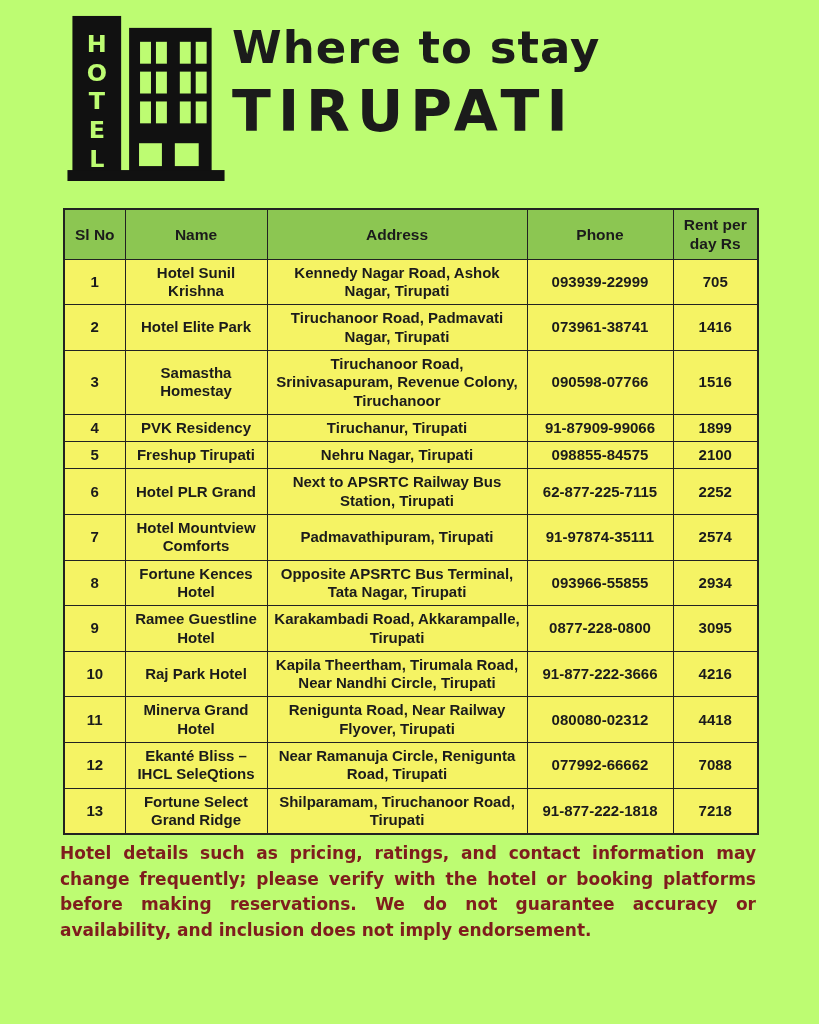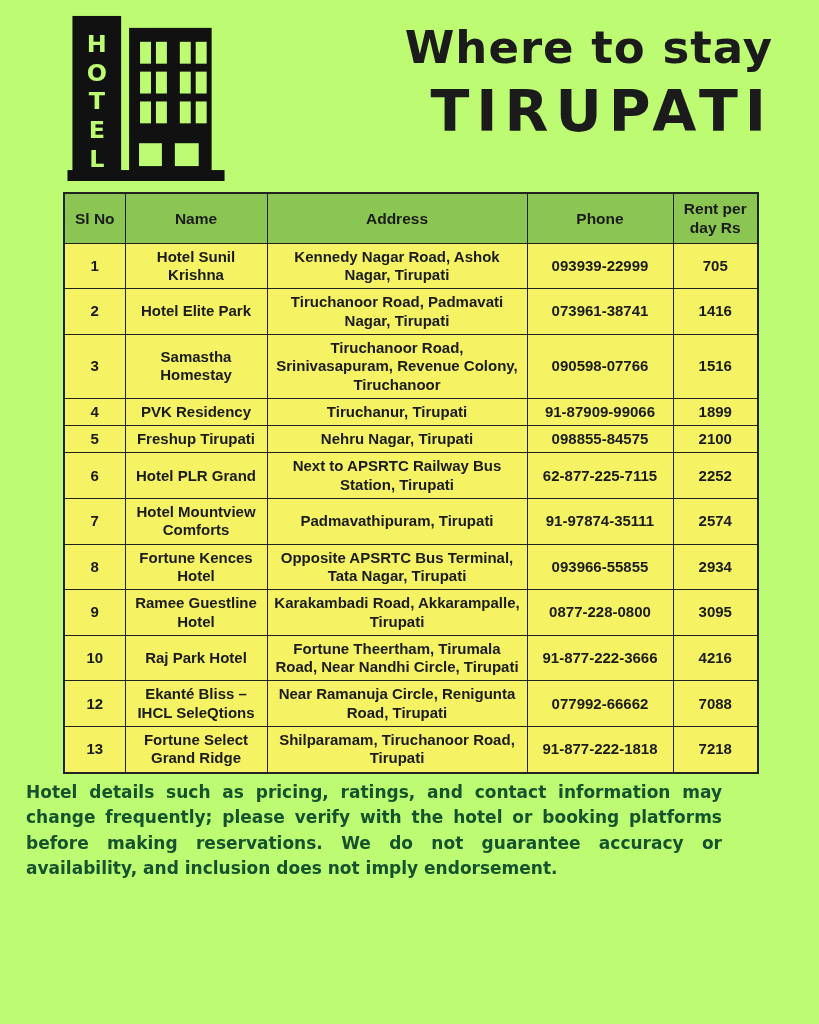--- a/index.html
+++ b/index.html
@@ -23,21 +23,21 @@
   
   .hero {
     display: flex;
     align-items: flex-start;
     padding: 8px 0 0 62px;
     height: 182px;
   }
   .logo { width: 170px; height: 174px; flex: 0 0 auto; }
   .titles {
     flex: 1 1 auto;
-    text-align: right;
+    text-align: left;
     padding-right: 46px;
     padding-top: 14px;
     font-family: "DejaVu Sans", sans-serif;
   }
   .title-line1 {
     font-size: 45px;
     font-weight: 600;
     letter-spacing: 1px;
     line-height: 1.15;
   }
@@ -47,21 +47,21 @@
     letter-spacing: 7px;
     line-height: 1.1;
     margin-top: 6px;
   }
 
   
   table.hotels {
     border-collapse: collapse;
     table-layout: fixed;
     width: 694px;
-    margin: 10px 0 0 63px;
+    margin: 26px 0 0 63px;
     border: 2.5px solid var(--border);
   }
   table.hotels th, table.hotels td {
     border: 1.4px solid var(--border);
     font-weight: bold;
   }
   table.hotels th {
     background: var(--header-bg);
     font-size: 15.5px;
     line-height: 1.25;
@@ -76,27 +76,27 @@
     line-height: 1.22;
     padding: 4px 6px;
     vertical-align: middle;
   }
   td.c-sl, td.c-phone, td.c-rent { text-align: center; }
   td.c-name, td.c-addr { text-align: center; }
 
   
   .disclaimer {
     width: 696px;
-    margin: 6px 0 0 26px;
+    margin: 6px 0 0 60px;
     font-family: "DejaVu Sans", sans-serif;
     font-size: 17px;
     font-weight: 600;
     line-height: 1.5;
     text-align: justify;
-    color: #14532d;
+    color: #7f1d1d;
   }
 
   .letter { font-family: "DejaVu Sans", sans-serif; font-weight: bold; }
 </style>
 </head>
 <body>
 
 <div class="page">
 
   <div class="hero">
@@ -228,25 +228,32 @@
       <td class="c-sl">9</td>
       <td class="c-name">Ramee Guestline Hotel</td>
       <td class="c-addr">Karakambadi Road, Akkarampalle, Tirupati</td>
       <td class="c-phone">0877-228-0800</td>
       <td class="c-rent">3095</td>
     </tr>
 
     <tr>
       <td class="c-sl">10</td>
       <td class="c-name">Raj Park Hotel</td>
-      <td class="c-addr">Fortune Theertham, Tirumala Road, Near Nandhi Circle, Tirupati</td>
+      <td class="c-addr">Kapila Theertham, Tirumala Road, Near Nandhi Circle, Tirupati</td>
       <td class="c-phone">91-877-222-3666</td>
       <td class="c-rent">4216</td>
     </tr>
 
+    <tr>
+      <td class="c-sl">11</td>
+      <td class="c-name">Minerva Grand Hotel</td>
+      <td class="c-addr">Renigunta Road, Near Railway Flyover, Tirupati</td>
+      <td class="c-phone">080080-02312</td>
+      <td class="c-rent">4418</td>
+    </tr>
 
     <tr>
       <td class="c-sl">12</td>
       <td class="c-name">Ekanté Bliss – IHCL SeleQtions</td>
       <td class="c-addr">Near Ramanuja Circle, Renigunta Road, Tirupati</td>
       <td class="c-phone">077992-66662</td>
       <td class="c-rent">7088</td>
     </tr>
 
     <tr>

